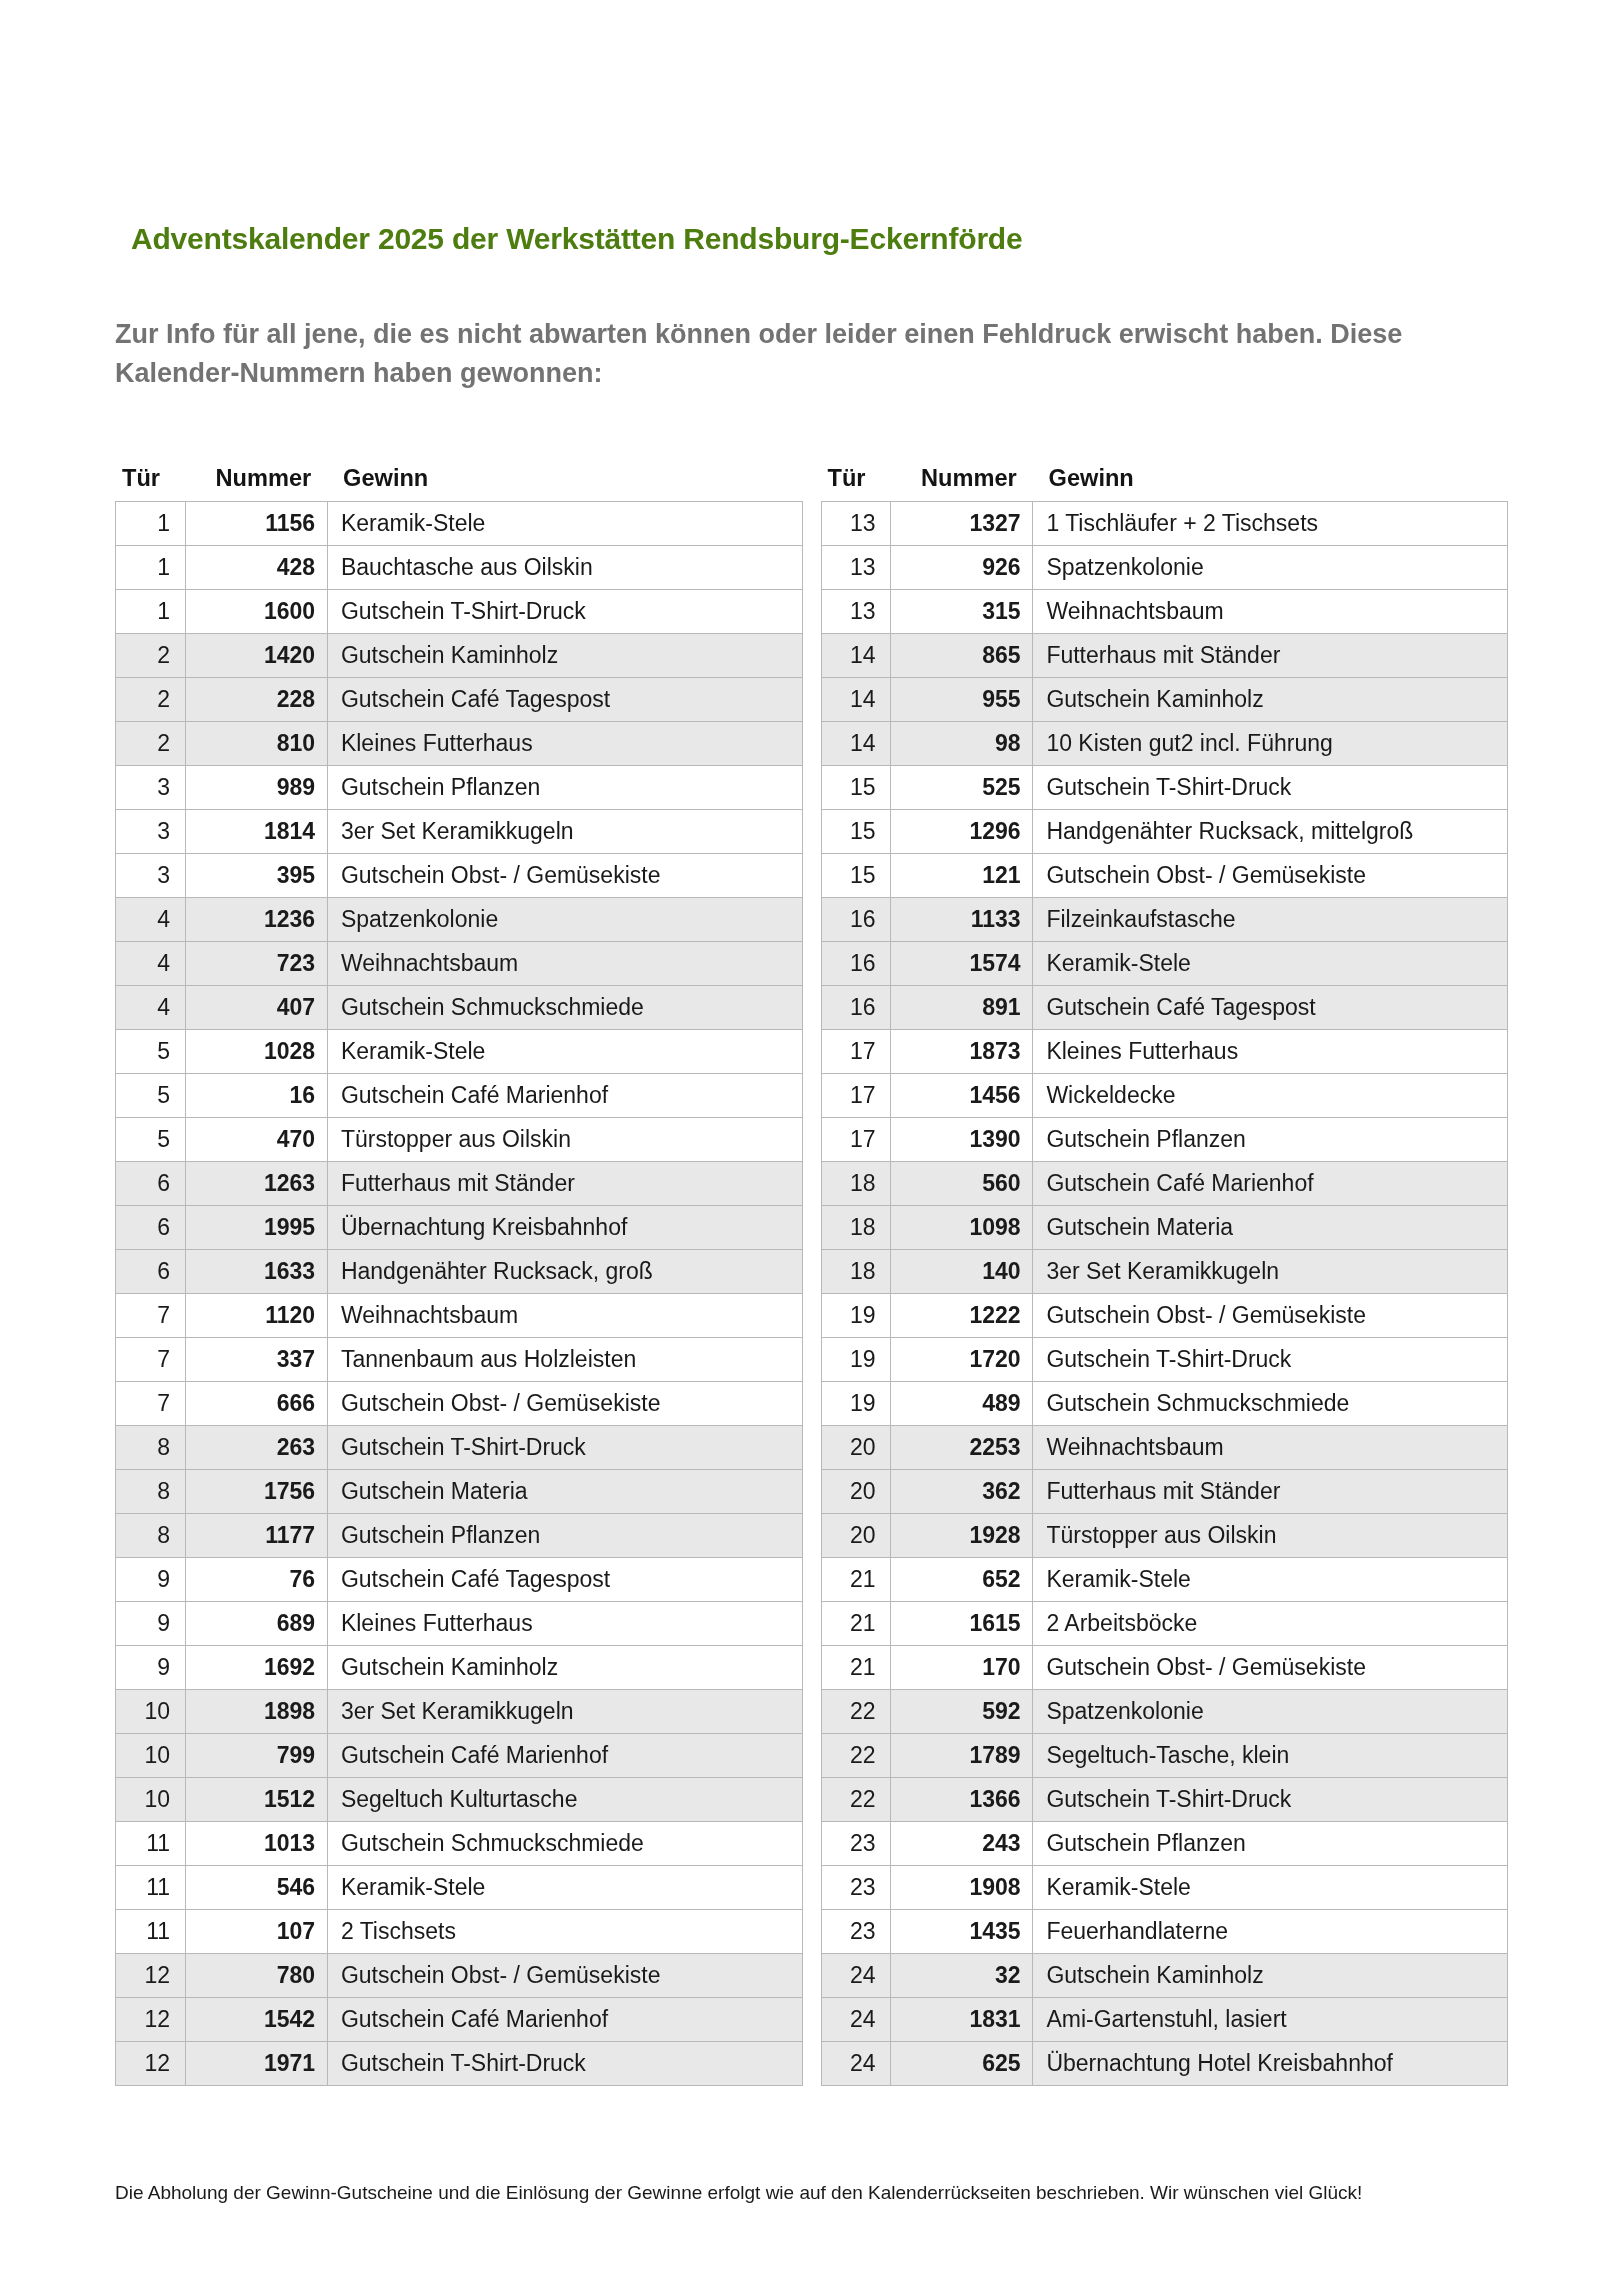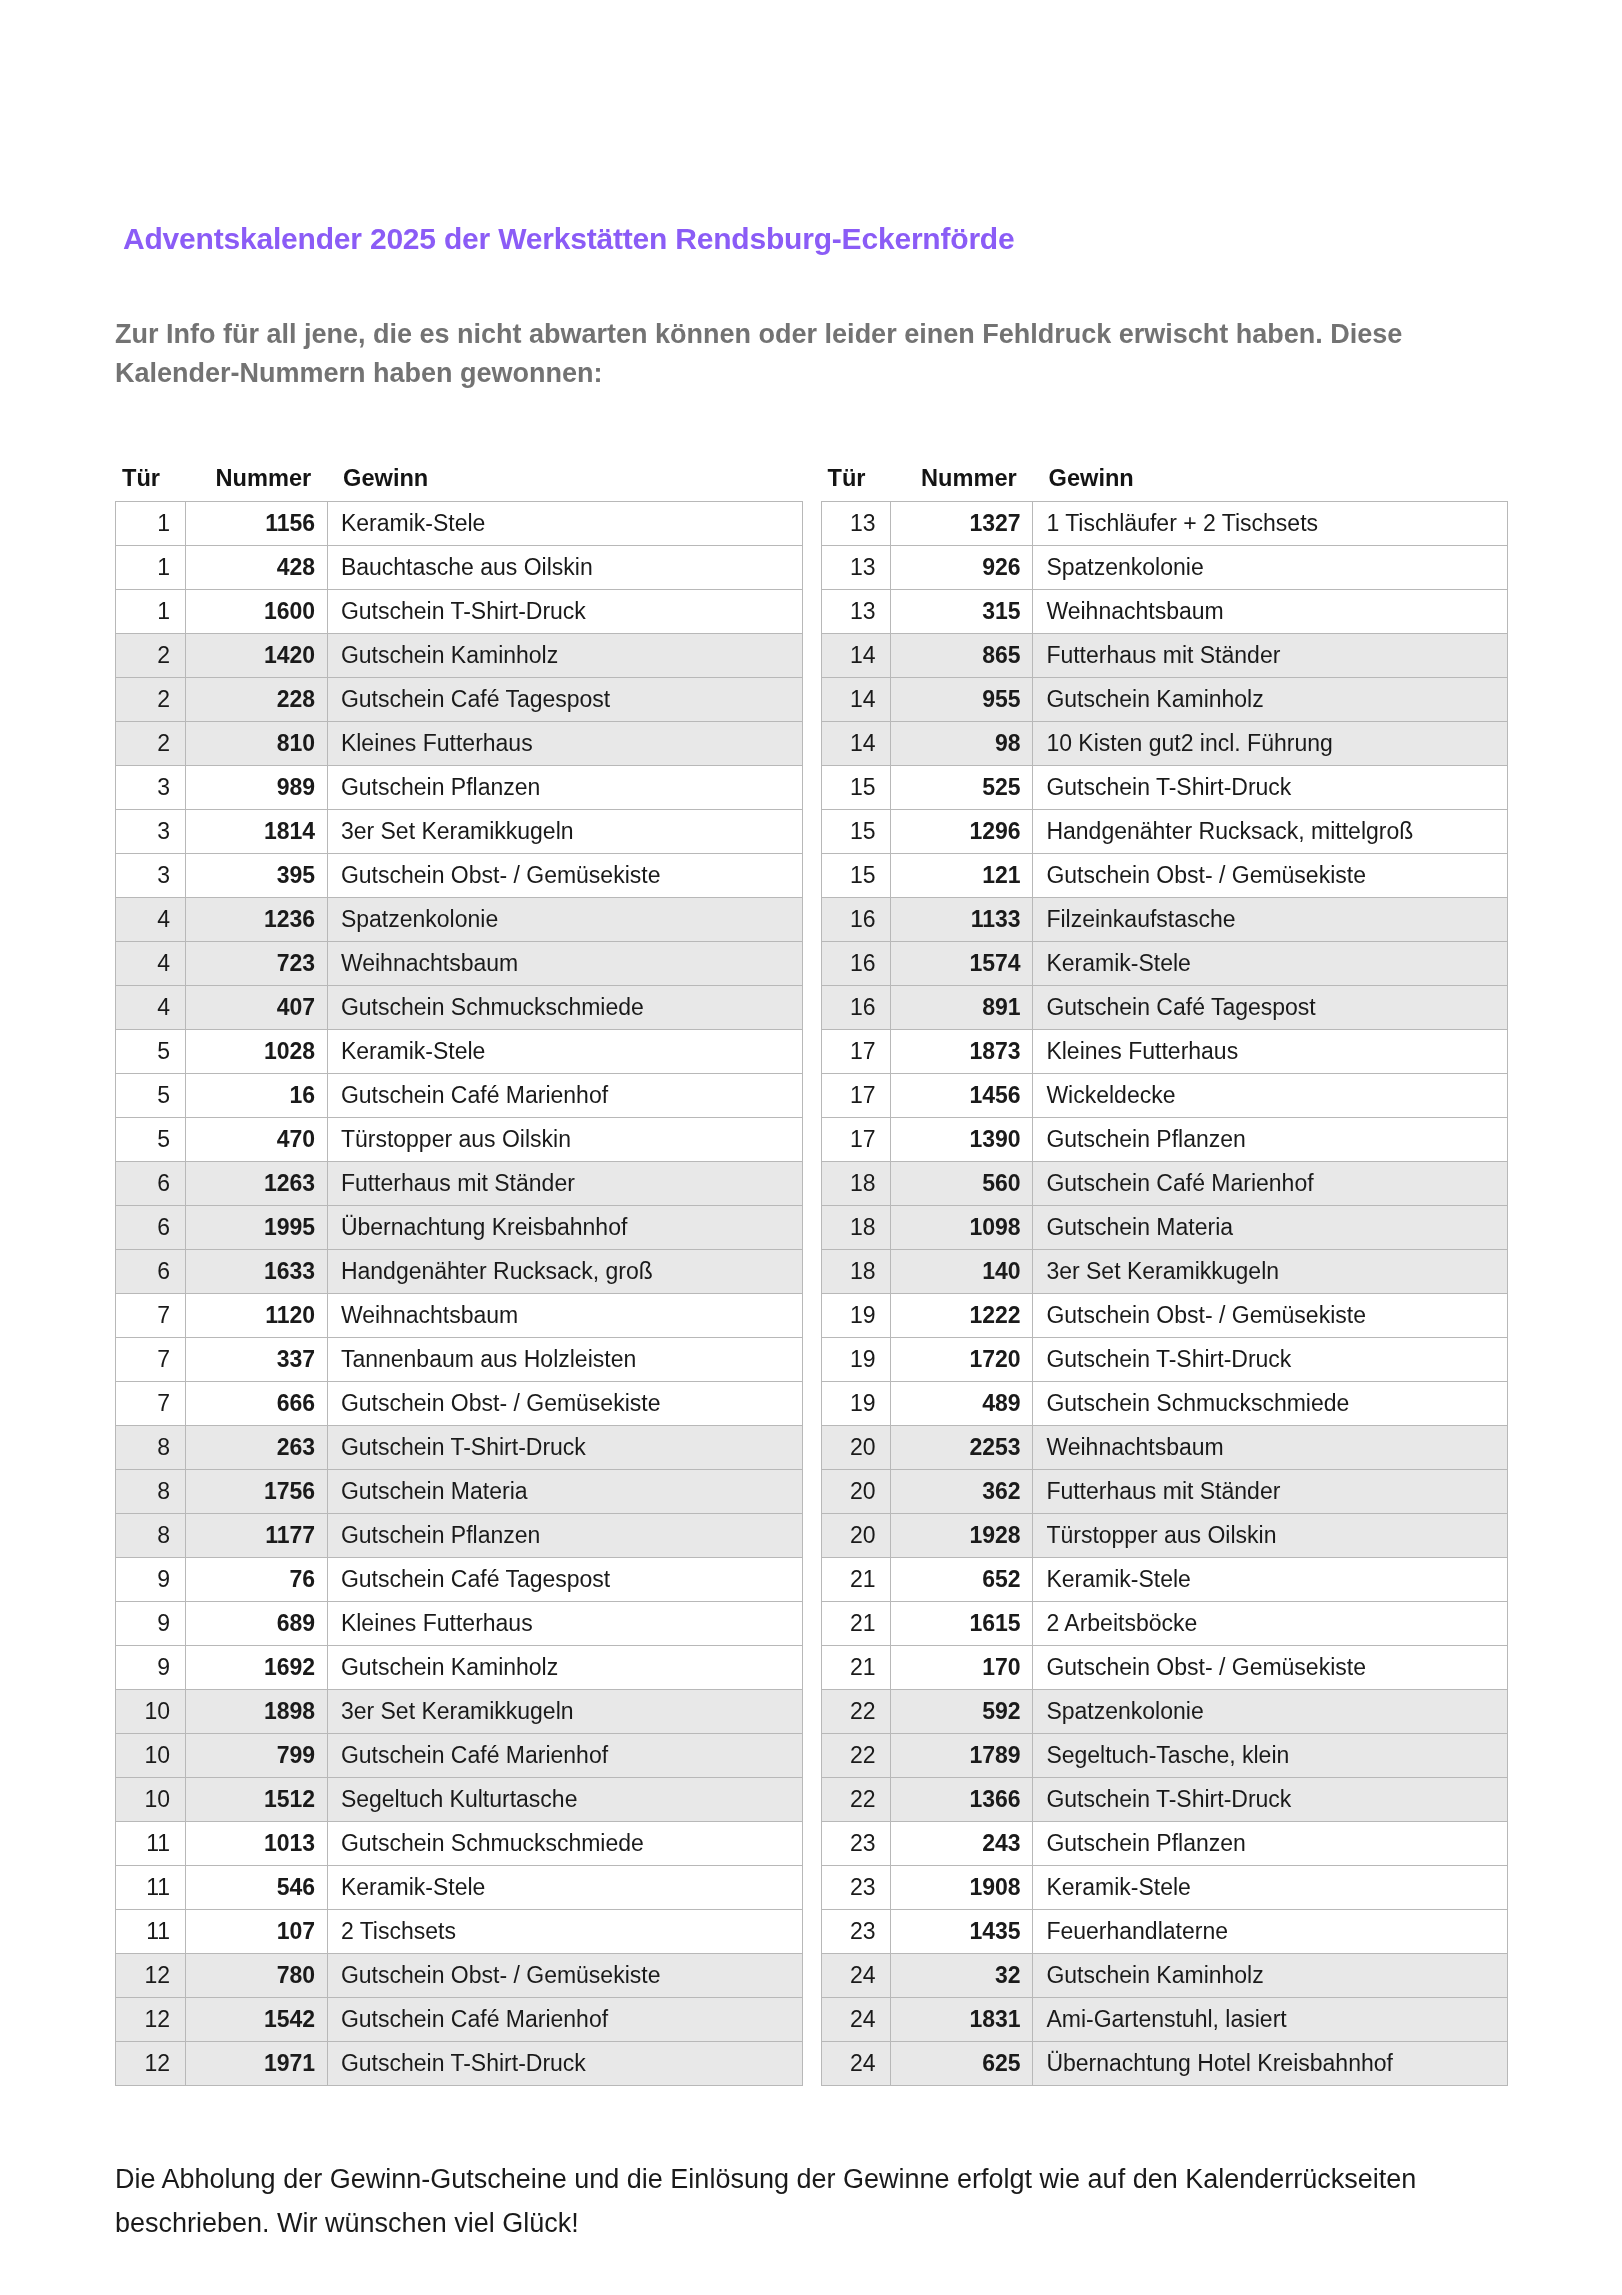--- a/index.html
+++ b/index.html
@@ -20,22 +20,22 @@
     left: 0; top: 0;
     width: 1623px;
     height: 2295px;
     box-sizing: border-box;
     padding: 222px 115px 0 115px;
   }
   .doc-title {
     font-size: 30px;
     font-weight: bold;
     letter-spacing: -0.2px;
-    color: #8b5cf6;
-    margin: 0 0 0 8px;
+    color: #4d7c0f;
+    margin: 0 0 0 16px;
   }
   .intro {
     margin-top: 59px;
     font-size: 27px;
     font-weight: bold;
     line-height: 1.45;
     color: #737373;
     max-width: 1427px;
   }
   .tables-wrap {
@@ -97,22 +97,22 @@
     text-align: left;
     padding-left: 13px;
   }
   tbody tr.shaded td {
     background: #e8e8e8;
   }
   tbody tr.plain td {
     background: #ffffff;
   }
   .footer {
-    margin-top: 72px;
-    font-size: 27px;
+    margin-top: 92px;
+    font-size: 19px;
     line-height: 1.6;
     color: #1a1a1a;
     max-width: 1427px;
   }
 </style>
 </head>
 <body>
 
 <div class="page">
 

